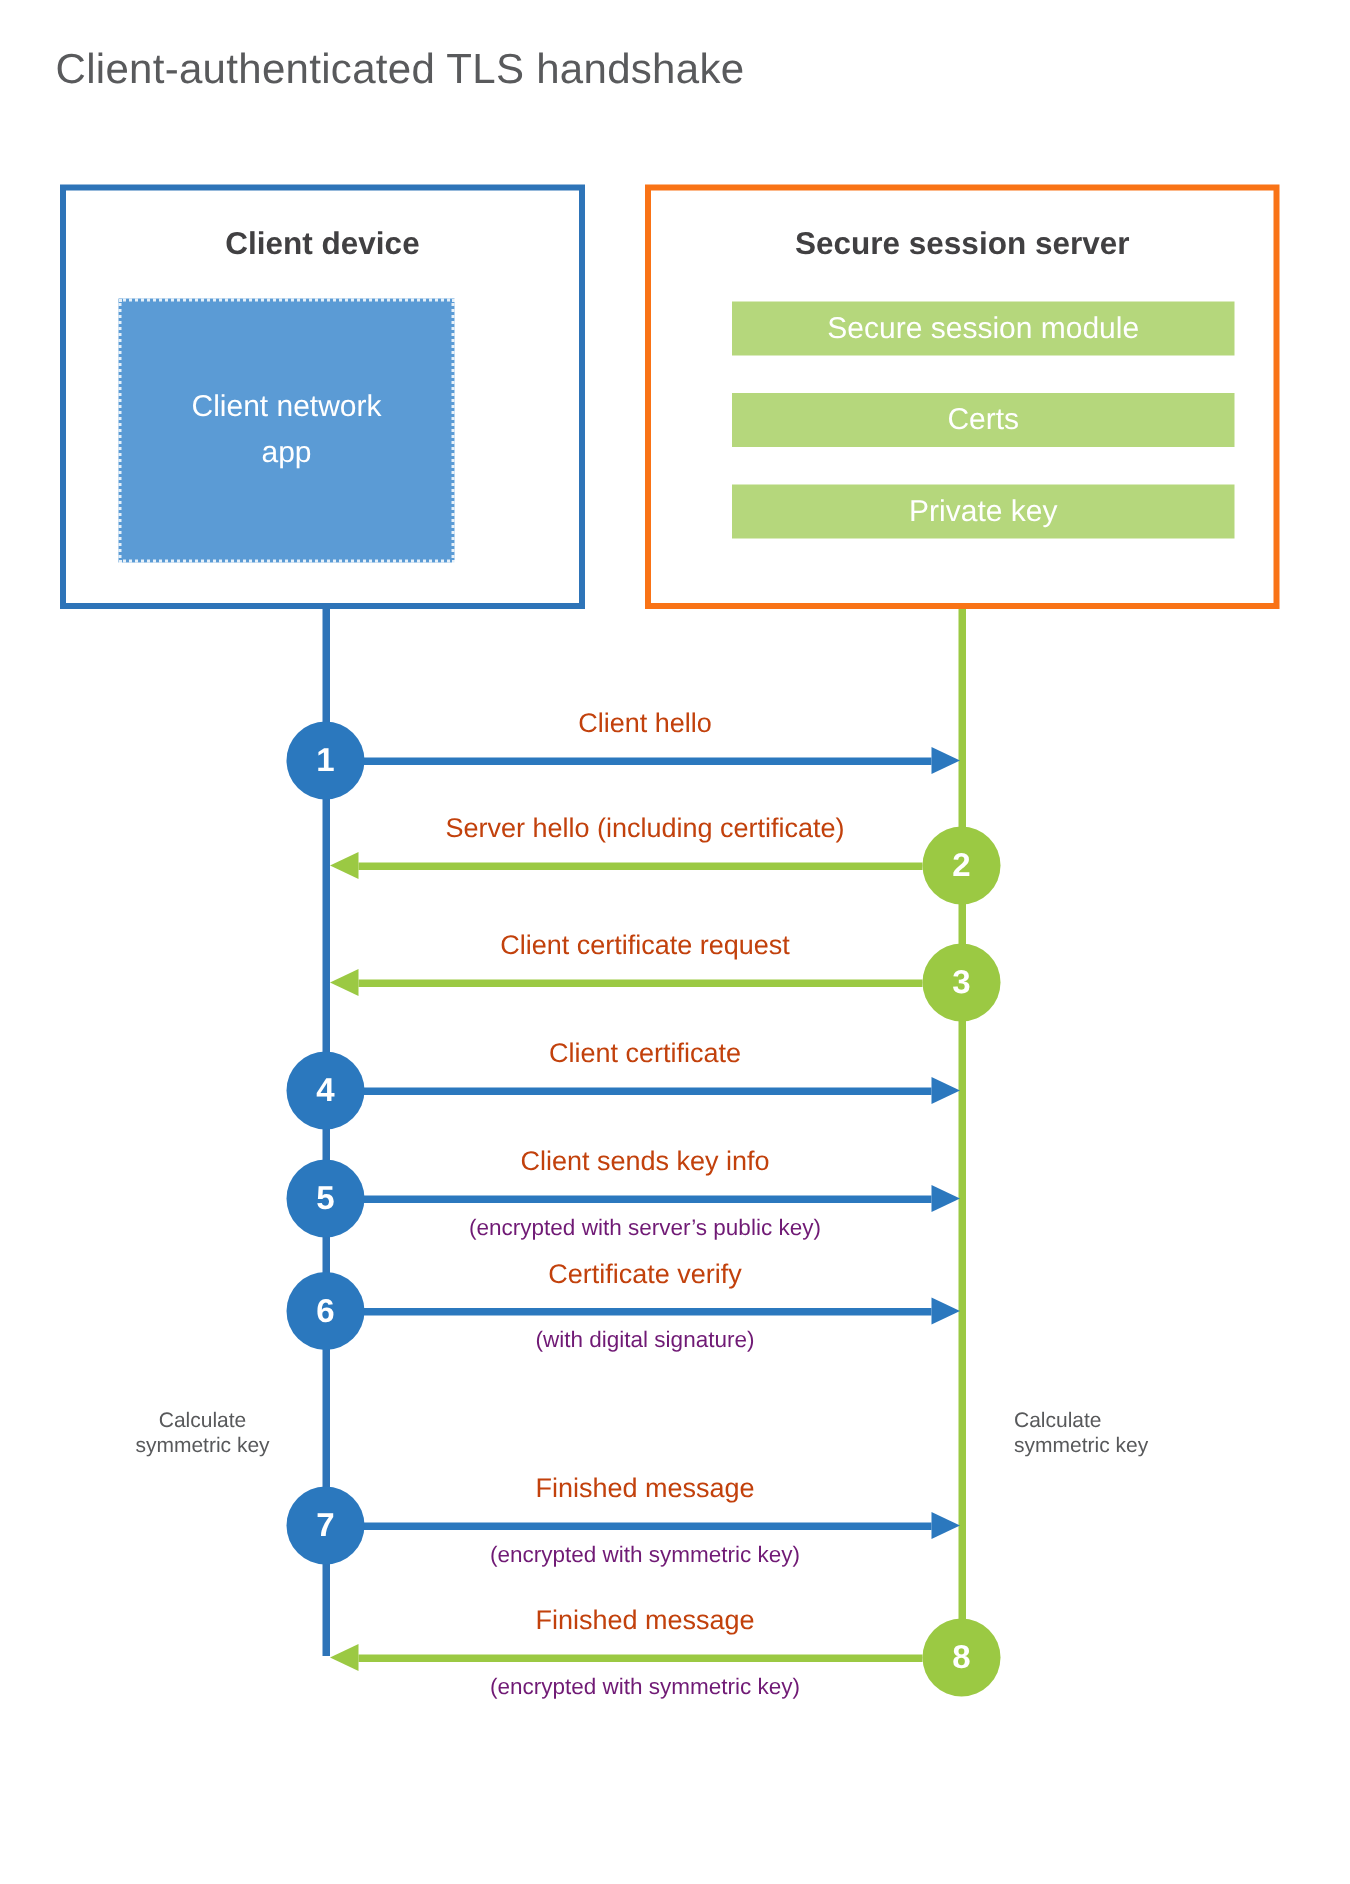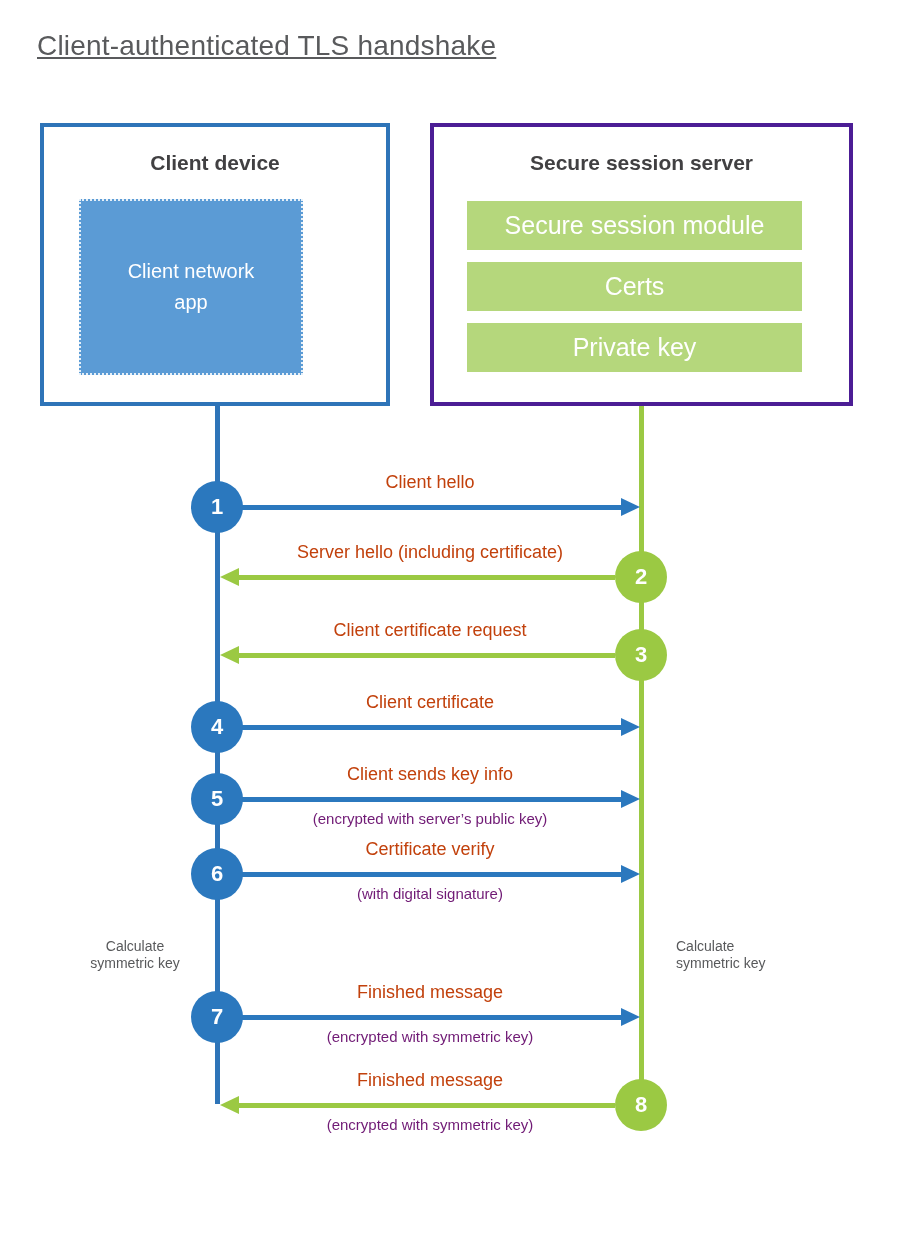--- a/index.html
+++ b/index.html
@@ -4,41 +4,41 @@
 <style>
   * { margin:0; padding:0; box-sizing:border-box; }
   html,body { background:#ffffff; }
   body { font-family:"Liberation Sans","DejaVu Sans",sans-serif; }
   .canvas{
     position:relative; width:900px; height:1256px; background:#ffffff;
     overflow:hidden; margin:0 auto;
   }
   .page-title{
     position:absolute; left:37px; top:30px;
-    font-size:28px; font-weight:300; color:#595a5c; letter-spacing:0.2px;text-decoration:underline;
+    font-size:28px; font-weight:300; color:#595a5c; letter-spacing:0.2px;
   }
 
   
   .actor-box{ position:absolute; top:123px; height:283px; background:#ffffff; }
   .client-box{ left:40px;  width:350px; border:4px solid #2e74b8; }
-  .server-box{ left:430px; width:423px; border:4px solid #4c1d95; }
+  .server-box{ left:430px; width:423px; border:4px solid #f97316; }
   .actor-title{
     position:absolute; left:0; right:0; top:24px; text-align:center;
     font-size:21px; font-weight:bold; color:#414042;
   }
   .client-app{
     position:absolute; left:35px; top:72px; width:224px; height:176px;
     background:#5b9bd5; border:2px dotted rgba(255,255,255,0.85);
     display:flex; align-items:center; justify-content:center;
     color:#ffffff; font-size:20px; text-align:center; line-height:1.55;
     white-space:pre-line;
   }
   .server-bar{
-    position:absolute; left:33px; width:335px; height:49px;
-    background:#b5d77c; color:#ffffff; font-size:25px;
+    position:absolute; left:54px; width:335px; height:36px;
+    background:#b5d77c; color:#ffffff; font-size:20px;
     display:flex; align-items:center; justify-content:center;
   }
   .bar-1{ top:74px; } .bar-2{ top:135px; } .bar-3{ top:196px; }
 
   
   .lifeline{ position:absolute; top:406px; width:5px; }
   .client-line{ left:215px; height:698px; background:#2e74b8; }
   .server-line{ left:639px; height:724px; background:#9bc943; }
 
   

